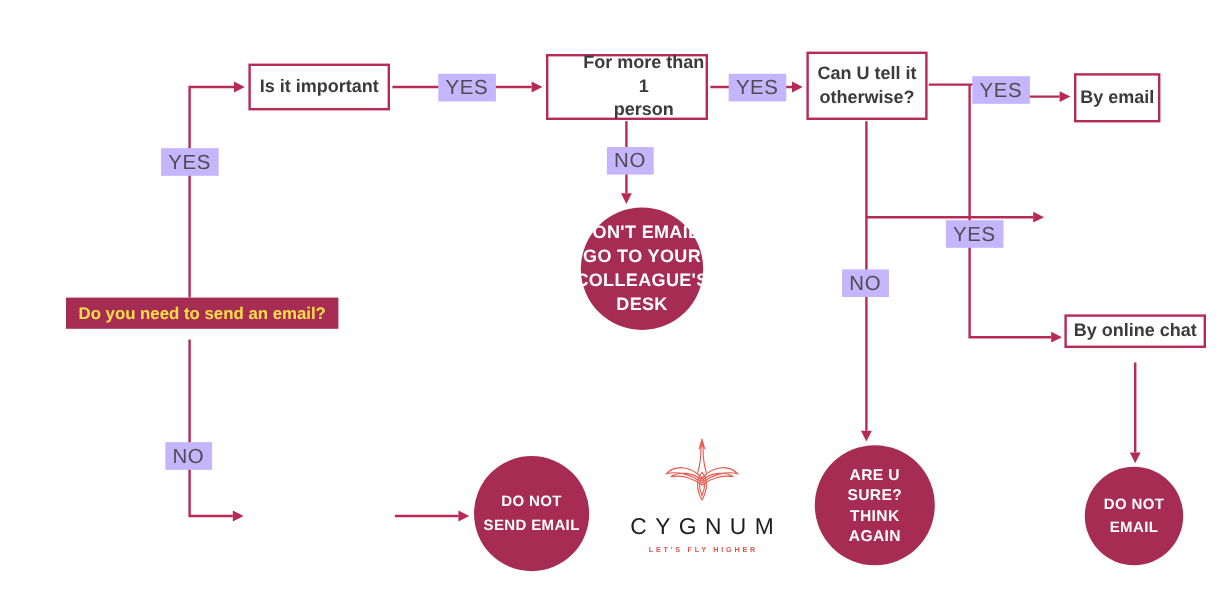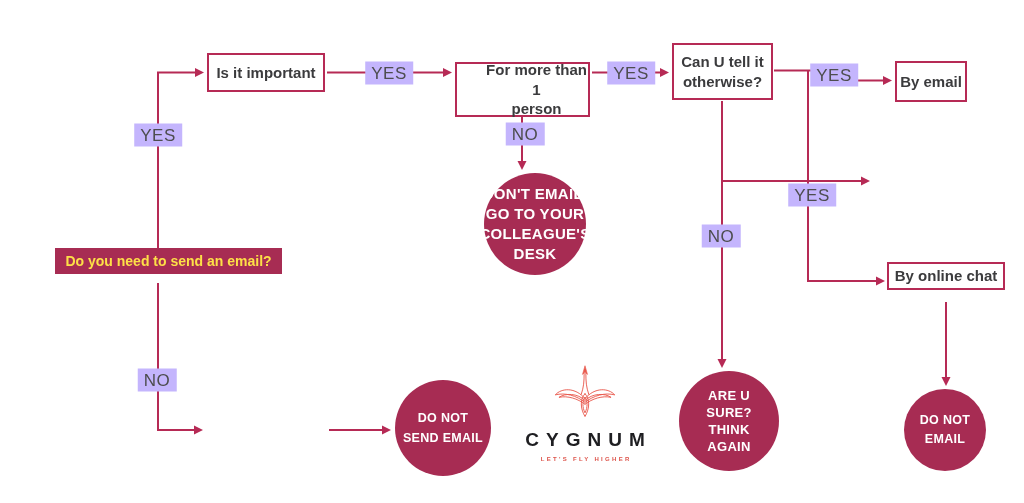--- a/index.html
+++ b/index.html
@@ -20,21 +20,21 @@
     position:absolute;box-sizing:border-box;border:2px solid var(--line);
     background:#fff;color:var(--ink);font-weight:bold;font-size:15px;
     display:flex;align-items:center;justify-content:center;text-align:center;
     white-space:pre-line;line-height:1.3;
   }
   .b-start{
     left:55px;top:248px;width:227px;height:26px;background:var(--crimson);
     border:none;color:#fde047;font-size:14px;
   }
   .b-q1{left:207px;top:53px;width:118px;height:39px;}
-  .b-q2{left:455px;top:62px;width:135px;height:55px;padding-left:28px;}
+  .b-q2{left:455px;top:45px;width:135px;height:55px;padding-left:28px;}
   .b-q3{left:672px;top:43px;width:101px;height:57px;}
   .b-call{left:895px;top:61px;width:72px;height:41px;}
   .b-doc{left:872px;top:163px;width:131px;height:38px;}
   .b-chat{left:887px;top:262px;width:118px;height:28px;}
   .b-q4{left:205px;top:410px;width:122px;height:40px;}
   
   .circle{
     position:absolute;border-radius:50%;background:var(--crimson);color:#fff;
     font-weight:bold;display:flex;align-items:center;justify-content:center;
     text-align:center;white-space:pre-line;line-height:1.32;letter-spacing:.3px;
@@ -58,21 +58,21 @@
   .l-no2{left:721px;top:236px;}
   .l-no3{left:157px;top:380px;}
   
   .logo{
     position:absolute;left:523px;top:364px;width:124px;height:116px;
     display:flex;flex-direction:column;align-items:center;
   }
   .bird{stroke:var(--coral);stroke-width:1.5;fill:none;stroke-linecap:round;}
   .bird-head{fill:var(--coral);stroke:var(--coral);stroke-width:1;}
   .brand{
-    color:var(--brand_ink);font-size:19px;font-weight:bold;letter-spacing:7px;
+    color:var(--brand_ink);font-size:19px;font-weight:normal;letter-spacing:7px;
     margin-right:-7px;margin-top:7px;white-space:nowrap;
   }
   .tagline{
     color:var(--tagline_red);font-size:6px;font-weight:bold;letter-spacing:2.3px;
     margin-right:-2.3px;margin-top:5px;white-space:nowrap;
   }
 </style>
 </head>
 <body>
 

